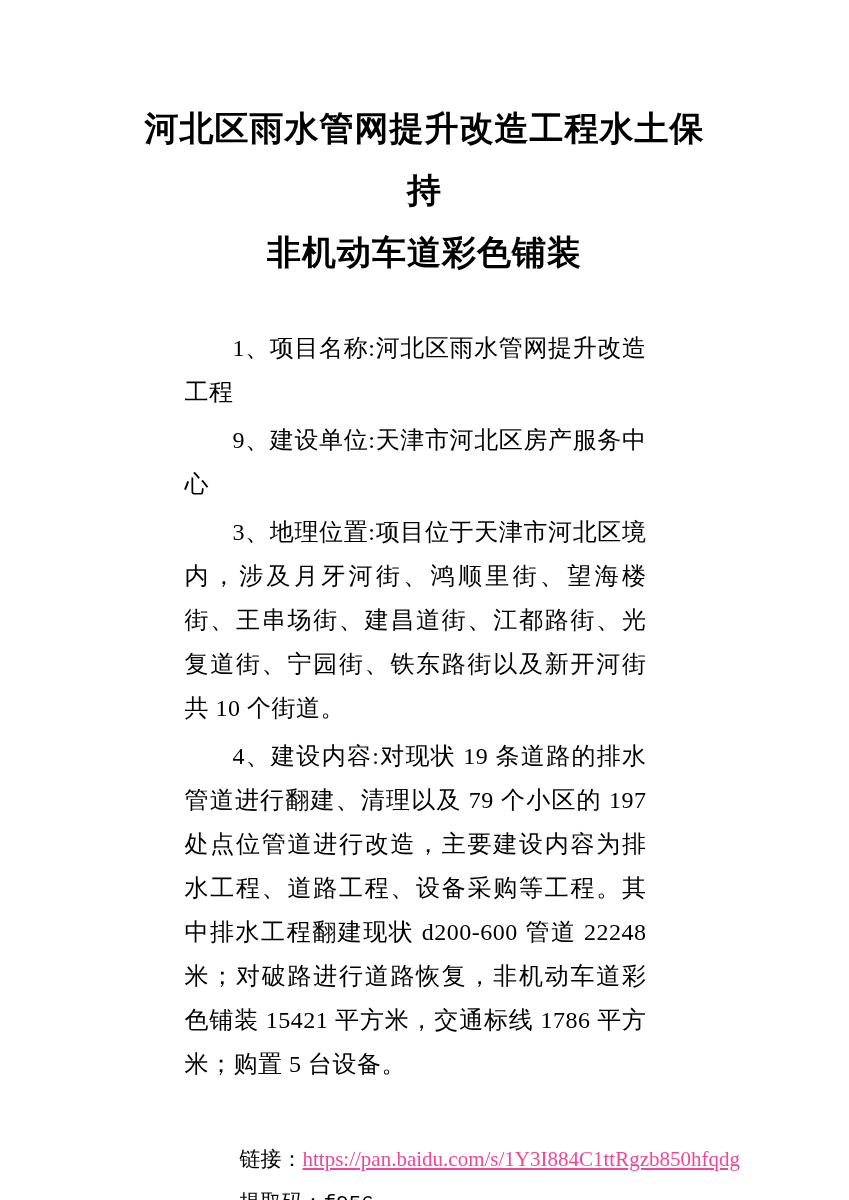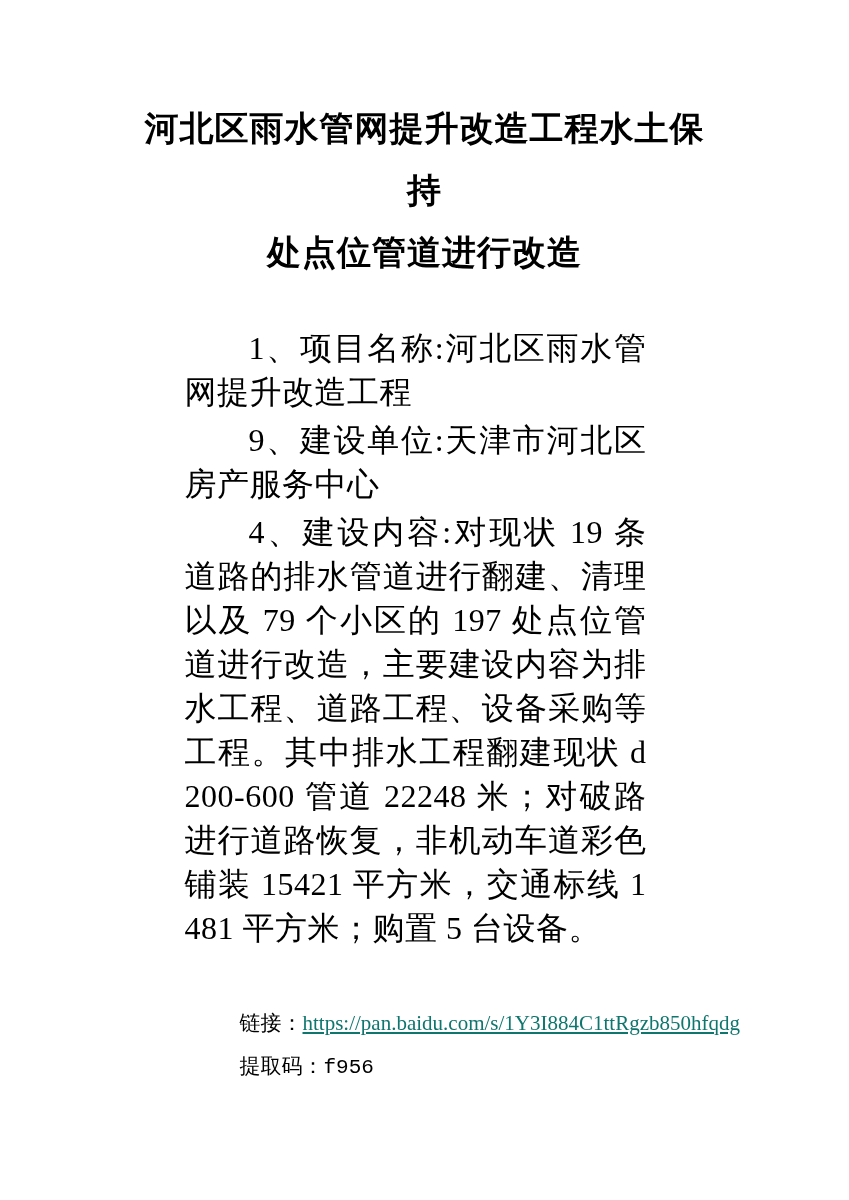--- a/index.html
+++ b/index.html
@@ -24,21 +24,21 @@
     font-size: 34px;
     font-weight: bold;
     line-height: 62px;
     letter-spacing: 1px;
   }
   .doc-body {
     margin: 42px 112px 0 110px;
   }
   .doc-body p {
     margin: 0 16px 4px 0;
-    font-size: 32px;
+    font-size: 24px;
     line-height: 44px;
     text-align: justify;
     text-indent: 2em;
     letter-spacing: 0.5px;
     word-break: break-all;
   }
   .link-block {
     margin: 52px 112px 0 165px;
     font-size: 21px;
     line-height: 43px;
@@ -55,31 +55,32 @@
     font-family: Liberation Mono, monospace;
   }
 </style>
 </head>
 <body>
 
 <div class="page" style="background: rgb(255, 255, 255); color: rgb(0, 0, 0);">
 
   <div class="doc-title">
     <div>河北区雨水管网提升改造工程水土保持</div>
-    <div>处点位管道进行改造</div>
+    <div>非机动车道彩色铺装</div>
   </div>
 
   <div class="doc-body">
     <p>1、项目名称:河北区雨水管网提升改造工程</p>
     <p>9、建设单位:天津市河北区房产服务中心</p>
-    <p>4、建设内容:对现状 19 条道路的排水管道进行翻建、清理以及 79 个小区的 197 处点位管道进行改造，主要建设内容为排水工程、道路工程、设备采购等工程。其中排水工程翻建现状 d200-600 管道 22248 米；对破路进行道路恢复，非机动车道彩色铺装 15421 平方米，交通标线 1481 平方米；购置 5 台设备。</p>
+    <p>3、地理位置:项目位于天津市河北区境内，涉及月牙河街、鸿顺里街、望海楼街、王串场街、建昌道街、江都路街、光复道街、宁园街、铁东路街以及新开河街共 10 个街道。</p>
+    <p>4、建设内容:对现状 19 条道路的排水管道进行翻建、清理以及 79 个小区的 197 处点位管道进行改造，主要建设内容为排水工程、道路工程、设备采购等工程。其中排水工程翻建现状 d200-600 管道 22248 米；对破路进行道路恢复，非机动车道彩色铺装 15421 平方米，交通标线 1786 平方米；购置 5 台设备。</p>
   </div>
 
   <div class="link-block">
     <div class="row">
-      <span>链接：</span><a class="pan-link" href="#" style="color: #0f766e;">https://pan.baidu.com/s/1Y3I884C1ttRgzb850hfqdg</a>
+      <span>链接：</span><a class="pan-link" href="#" style="color: #ec4899;">https://pan.baidu.com/s/1Y3I884C1ttRgzb850hfqdg</a>
     </div>
     <div class="row">
       <span>提取码：</span><span class="code-value">f956</span>
     </div>
   </div>
 
 </div>
 
 </body></html>

